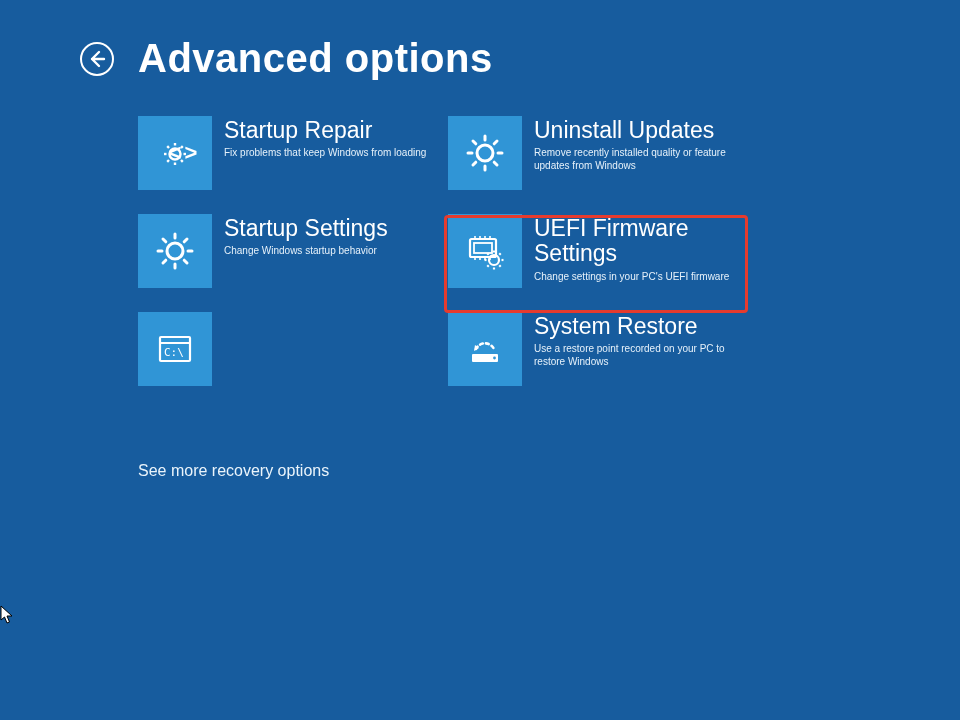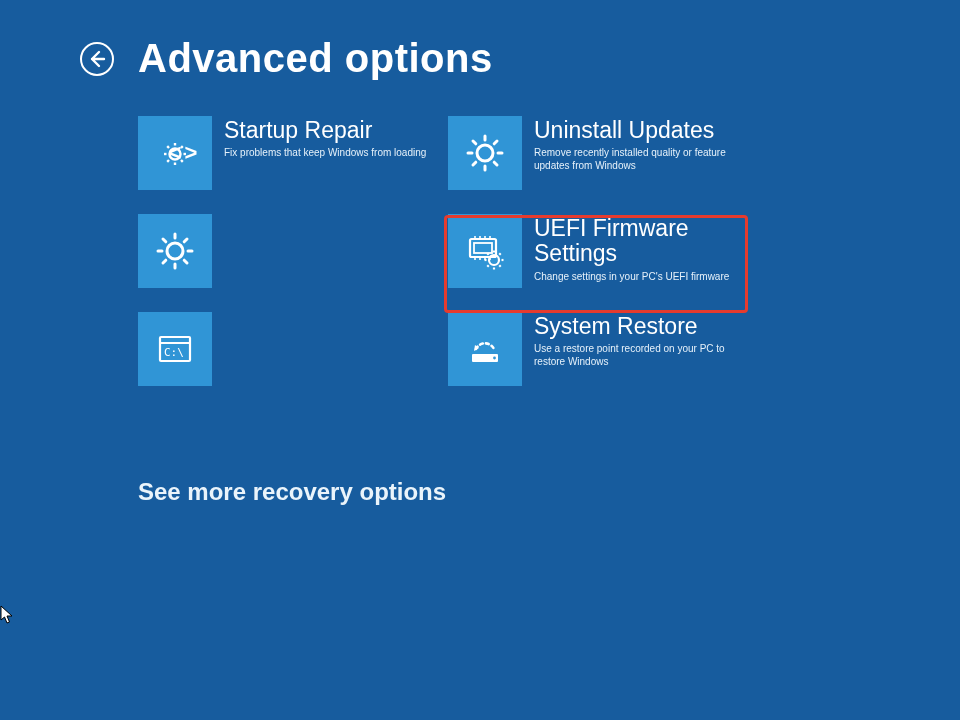--- a/index.html
+++ b/index.html
@@ -77,24 +77,24 @@
       border: 3px solid #e63b2e;
       border-radius: 4px;
       top: 215px;
       left: 444px;
       width: 304px;
       height: 98px;
       pointer-events: none;
     }
     .more-link {
       position: absolute;
-      top: 478px;
+      top: 462px;
       left: 138px;
-      font-size: 24px;
-      font-weight: 700;
+      font-size: 16px;
+      font-weight: 400;
       color: #eaf4fb;
       cursor: pointer;
     }
     .cursor {
       position: absolute;
       top: 605px;
       left: 0px;
     }
   </style>
 </head>
@@ -168,20 +168,24 @@
           <line x1="22" y1="35" x2="22" y2="39"></line>
           <line x1="9" y1="22" x2="5" y2="22"></line>
           <line x1="35" y1="22" x2="39" y2="22"></line>
           <line x1="12.8" y1="12.8" x2="10" y2="10"></line>
           <line x1="31.2" y1="31.2" x2="34" y2="34"></line>
           <line x1="31.2" y1="12.8" x2="34" y2="10"></line>
           <line x1="12.8" y1="31.2" x2="10" y2="34"></line>
         </g>
       </svg>
     </div>
+    <div class="tile-text">
+      <div class="tile-title">Startup Settings</div>
+      <div class="tile-desc">Change Windows startup behavior</div>
+    </div>
   </div>
 
   <div class="tile">
     <div class="tile-icon">
       <svg width="48" height="48" viewBox="0 0 48 48">
         <rect x="9" y="12" width="26" height="18" rx="1.5" fill="none" stroke="#ffffff" stroke-width="2.2"></rect>
         <rect x="13" y="16" width="18" height="10" fill="none" stroke="#ffffff" stroke-width="1.8"></rect>
         <g stroke="#ffffff" stroke-width="1.6">
           <line x1="14" y1="9" x2="14" y2="12"></line>
             <line x1="19" y1="9" x2="19" y2="12"></line>

